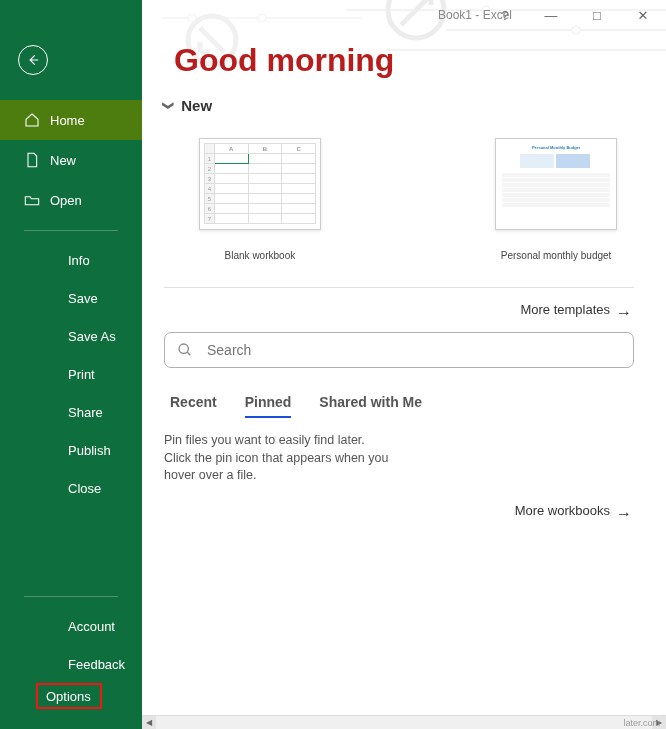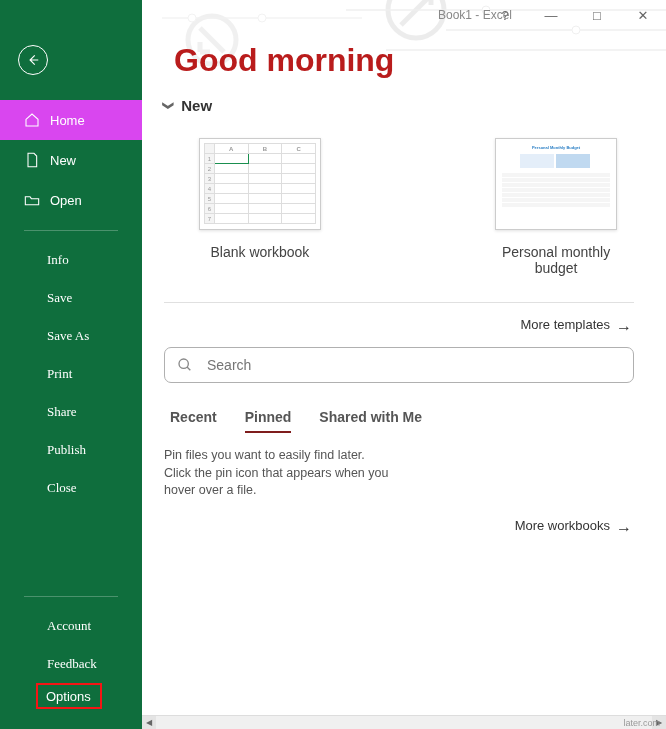--- a/index.html
+++ b/index.html
@@ -7,60 +7,60 @@
 
 .titlebar { position: absolute; top: 0; left: 142px; right: 0; height: 30px; display: flex; align-items: center; justify-content: flex-end; color: #888; z-index: 5; }
 .titlebar .title { position: absolute; left: 50%; transform: translateX(-50%); font-size: 12px; color: #888; }
 .titlebar .wbtn { width: 46px; height: 30px; display: flex; align-items: center; justify-content: center; font-size: 13px; color: #666; }
 
 .sidebar { position: absolute; top: 0; left: 0; width: 142px; height: 729px; background: #0f6e3d; color: #fff; padding-top: 45px; }
 .sidebar .back { width: 30px; height: 30px; border: 1px solid #fff; border-radius: 50%; margin-left: 18px; display: flex; align-items: center; justify-content: center; }
 .sidebar .back svg { width: 14px; height: 14px; }
 .sidebar .nav { margin-top: 25px; }
 .sidebar .item { height: 40px; display: flex; align-items: center; padding-left: 24px; font-size: 13px; gap: 10px; }
-.sidebar .item.sel { background: #d946ef; }
+.sidebar .item.sel { background: #4d7c0f; }
 .sidebar .item svg { width: 16px; height: 16px; }
 .sidebar .divider { border-top: 1px solid rgba(255,255,255,0.25); margin: 10px 24px; }
-.sidebar .sub { padding-left: 47px; height: 38px; display: flex; align-items: center; font-size: 13px; font-family: Liberation Serif, serif; }
+.sidebar .sub { padding-left: 68px; height: 38px; display: flex; align-items: center; font-size: 13px; }
 .sidebar .bottom { position: absolute; bottom: 20px; left: 0; right: 0; }
 .options-hl { border: 2px solid #f51515; margin: 0 10px 0 36px; width: 66px; height: 26px; display: flex; align-items: center; padding-left: 8px; font-size: 13px; }
 
 .main { position: absolute; left: 142px; top: 0; right: 0; bottom: 14px; background: #fff; overflow: hidden; }
 .bgdeco { position: absolute; right: -40px; top: -30px; opacity: 0.15; z-index: 0; }
 .bgdeco2 { position: absolute; left: 20px; top: -10px; opacity: 0.12; z-index: 0; }
 .greet { font-size: 32px; font-weight: 600; color: #b91c1c; margin: 42px 0 0 32px; position: relative; z-index: 2; }
 .section { margin: 18px 32px 0 22px; position: relative; z-index: 2; }
 .sec-head { display: flex; align-items: center; gap: 8px; font-size: 15px; font-weight: 600; color: #333; }
 .chev { transform: rotate(90deg); display: inline-block; color: #666; font-size: 11px; }
 
 .templates { display: flex; gap: 50px; margin: 24px 10px 0 28px; }
 .tpl { width: 180px; text-align: center; }
 .tpl .thumb { width: 122px; height: 92px; margin: 0 auto; border: 1px solid #ccc; box-shadow: 0 1px 3px rgba(0,0,0,0.12); background: #fff; position: relative; }
-.tpl .lbl { font-size: 14px; color: #444; margin-top: 14px; }
+.tpl .lbl { font-size: 10px; color: #444; margin-top: 20px; }
 .blank-grid { position: absolute; inset: 0; padding: 4px; }
 .blank-grid table { width: 100%; border-collapse: collapse; font-size: 6px; color: #999; }
 .blank-grid th, .blank-grid td { border: 1px solid #ddd; height: 10px; }
 .blank-grid th.f, .blank-grid td.rh { background: #f4f4f4; width: 10px; }
 .budget-thumb { padding: 6px; font-size: 4px; }
 .budget-thumb .hdr { color: #2a7fc5; font-weight: bold; margin-bottom: 4px; }
 .budget-thumb .box { display: inline-block; width: 34px; height: 14px; background: #e4eef9; margin-right: 2px; }
 .budget-thumb .rows { margin-top: 4px; }
 .budget-thumb .row { height: 4px; background: #f5f5f5; margin: 1px 0; }
 
 .more { text-align: right; font-size: 13px; color: #333; margin: 18px 0 12px 0; padding-right: 2px; }
 .more .arr { font-size: 16px; vertical-align: middle; margin-left: 6px; }
 .more.first { border-top: 1px solid #e0e0e0; padding-top: 14px; margin-top: 26px; }
 
 .search { margin: 6px 0 1px 0; height: 36px; border: 1px solid #b0b0b0; border-radius: 7px; display: flex; align-items: center; padding: 0 12px; }
 .search svg { width: 16px; height: 16px; color: #888; margin-right: 14px; }
 .search input { border: none; outline: none; font-size: 14px; color: #666; flex: 1; }
 
 .tabs { display: flex; gap: 28px; margin: 26px 0 0 6px; font-size: 14px; }
 .tab { color: #555; padding-bottom: 6px; font-weight: bold; }
-.tab.active { font-weight: 600; border-bottom: 2px solid #7f1d1d; }
+.tab.active { font-weight: 600; border-bottom: 2px solid #1d4ed8; }
 .hint { font-size: 12.5px; color: #555; margin: 14px 0 0 0; max-width: 230px; line-height: 1.4; }
 
 .scrollbar { position: absolute; left: 142px; right: 0; bottom: 0; height: 14px; background: #f0f0f0; border-top: 1px solid #ddd; display: flex; align-items: center; justify-content: space-between; }
 .scrollbar .sbtn { width: 14px; height: 14px; display: flex; align-items: center; justify-content: center; font-size: 8px; color: #666; background: #e4e4e4;}
 
 .watermark { position: absolute; right: 6px; bottom: 1px; font-size: 9px; color: #999; z-index: 20;}
 </style>
 </head>
 <body>
 

